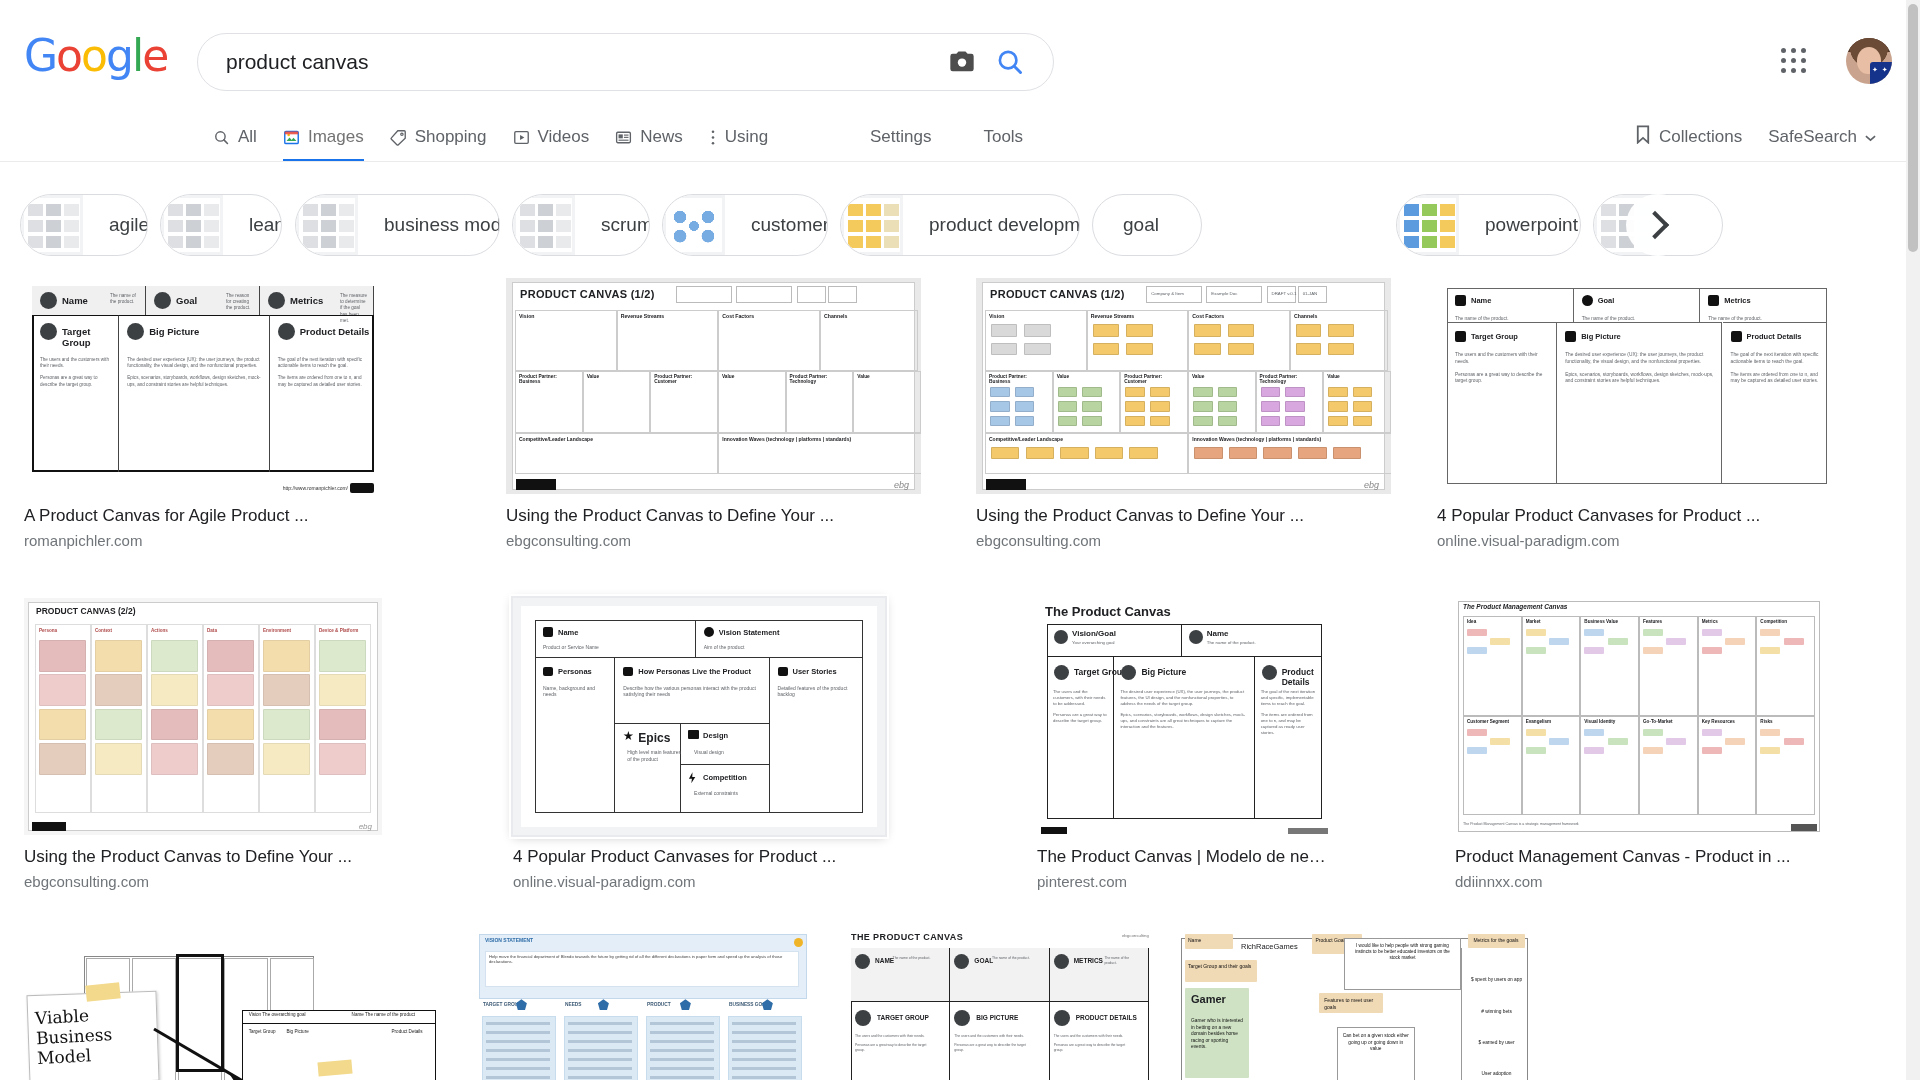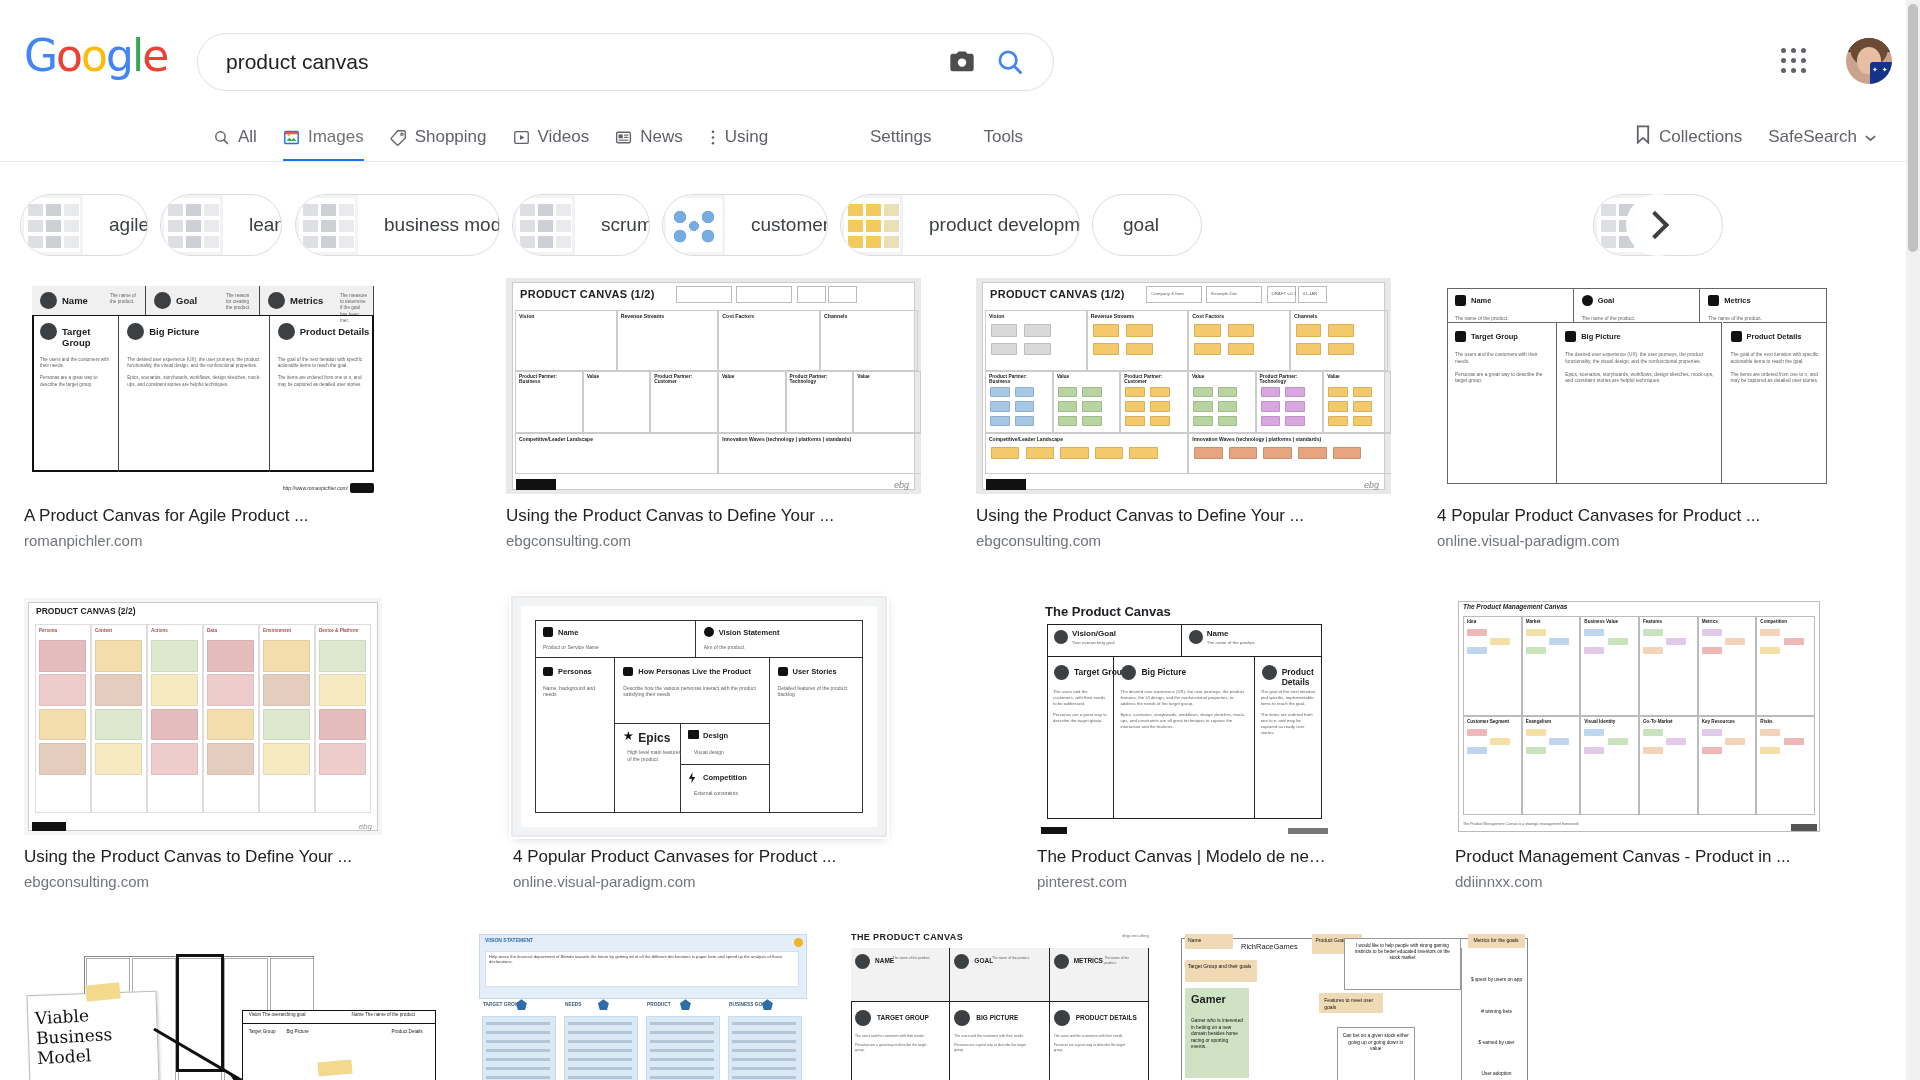--- a/index.html
+++ b/index.html
@@ -340,20 +340,36 @@
           <b style="left: 40px; top: 22px; width: 15px; height: 12px; background: rgb(232, 220, 174); opacity: 0.9;"></b>
           <b style="left: 4px; top: 38px; width: 15px; height: 12px; background: rgb(243, 196, 75); opacity: 0.9;"></b>
           <b style="left: 22px; top: 38px; width: 15px; height: 12px; background: rgb(243, 196, 75); opacity: 0.9;"></b>
           <b style="left: 40px; top: 38px; width: 15px; height: 12px; background: rgb(232, 220, 174); opacity: 0.9;"></b>
         </div>
       </div>
       <div class="clabel">product development</div>
     </div>
     <div class="chip nothumb" style="left: 1092px; width: 110px;">
       <div class="clabel">goal</div>
+    </div>
+    <div class="chip" style="left: 1396px; width: 185px;">
+      <div class="cthumb">
+        <div class="mini">
+          <b style="left: 4px; top: 6px; width: 15px; height: 12px; background: rgb(74, 144, 217); opacity: 0.9;"></b>
+          <b style="left: 22px; top: 6px; width: 15px; height: 12px; background: rgb(139, 195, 74); opacity: 0.9;"></b>
+          <b style="left: 40px; top: 6px; width: 15px; height: 12px; background: rgb(243, 196, 75); opacity: 0.9;"></b>
+          <b style="left: 4px; top: 22px; width: 15px; height: 12px; background: rgb(74, 144, 217); opacity: 0.9;"></b>
+          <b style="left: 22px; top: 22px; width: 15px; height: 12px; background: rgb(139, 195, 74); opacity: 0.9;"></b>
+          <b style="left: 40px; top: 22px; width: 15px; height: 12px; background: rgb(243, 196, 75); opacity: 0.9;"></b>
+          <b style="left: 4px; top: 38px; width: 15px; height: 12px; background: rgb(74, 144, 217); opacity: 0.9;"></b>
+          <b style="left: 22px; top: 38px; width: 15px; height: 12px; background: rgb(139, 195, 74); opacity: 0.9;"></b>
+          <b style="left: 40px; top: 38px; width: 15px; height: 12px; background: rgb(243, 196, 75); opacity: 0.9;"></b>
+        </div>
+      </div>
+      <div class="clabel">powerpoint</div>
     </div>
     <div class="chip" style="left: 1593px; width: 130px;">
       <div class="cthumb">
         <div class="mini">
           <b style="left: 4px; top: 6px; width: 15px; height: 12px; background: rgb(218, 220, 224); opacity: 0.9;"></b>
           <b style="left: 22px; top: 6px; width: 15px; height: 12px; background: rgb(200, 203, 208); opacity: 0.9;"></b>
           <b style="left: 40px; top: 6px; width: 15px; height: 12px; background: rgb(230, 232, 234); opacity: 0.9;"></b>
           <b style="left: 4px; top: 22px; width: 15px; height: 12px; background: rgb(218, 220, 224); opacity: 0.9;"></b>
           <b style="left: 22px; top: 22px; width: 15px; height: 12px; background: rgb(200, 203, 208); opacity: 0.9;"></b>
           <b style="left: 40px; top: 22px; width: 15px; height: 12px; background: rgb(230, 232, 234); opacity: 0.9;"></b>

